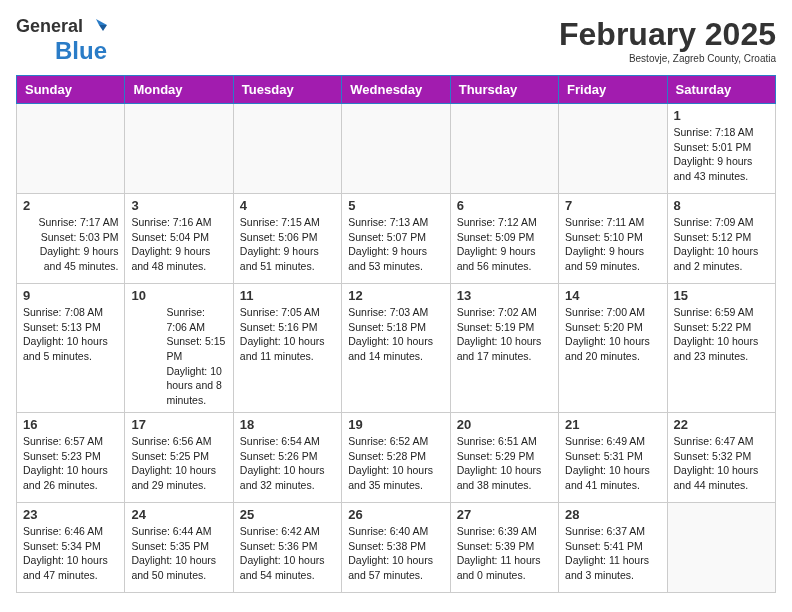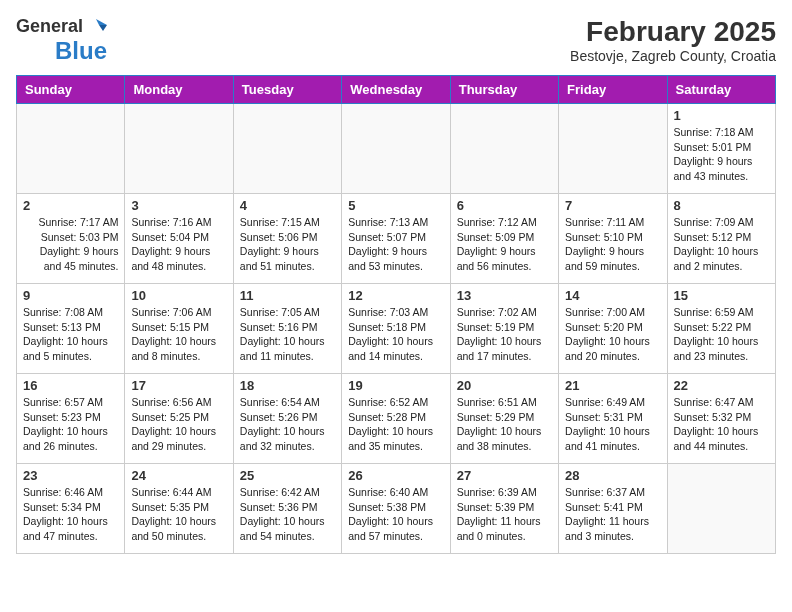--- a/index.html
+++ b/index.html
@@ -22,26 +22,26 @@
       align-items: flex-end;
     }
     .logo-row {
       display: flex;
       align-items: center;
     }
     .title-block {
       text-align: right;
     }
     .calendar-title {
-      font-size: 28px;
+      font-size: 32px;
       font-weight: bold;
       color: #333;
     }
     .calendar-subtitle {
-      font-size: 14px;
+      font-size: 10px;
       color: #333;
     }
     .calendar {
       width: 100%;
       border-collapse: collapse;
       border: 1px solid #ccc;
     }
     .calendar th {
       background-color: #a21caf;
       color: #fff;
@@ -170,21 +170,21 @@
       </tr>
       <tr>
         <td>
           <span class="day-num">9</span>
           <div class="day-info" style="white-space: pre-wrap;">Sunrise: 7:08 AM
 Sunset: 5:13 PM
 Daylight: 10 hours and 5 minutes.</div>
         </td>
         <td>
           <span class="day-num">10</span>
-          <div class="day-info" style="white-space: pre-wrap;">Sunrise: 7:06 AM
+          <div class="day-info" style="white-space: pre-wrap; margin-left: 35px;">Sunrise: 7:06 AM
 Sunset: 5:15 PM
 Daylight: 10 hours and 8 minutes.</div>
         </td>
         <td>
           <span class="day-num">11</span>
           <div class="day-info" style="white-space: pre-wrap;">Sunrise: 7:05 AM
 Sunset: 5:16 PM
 Daylight: 10 hours and 11 minutes.</div>
         </td>
         <td>

